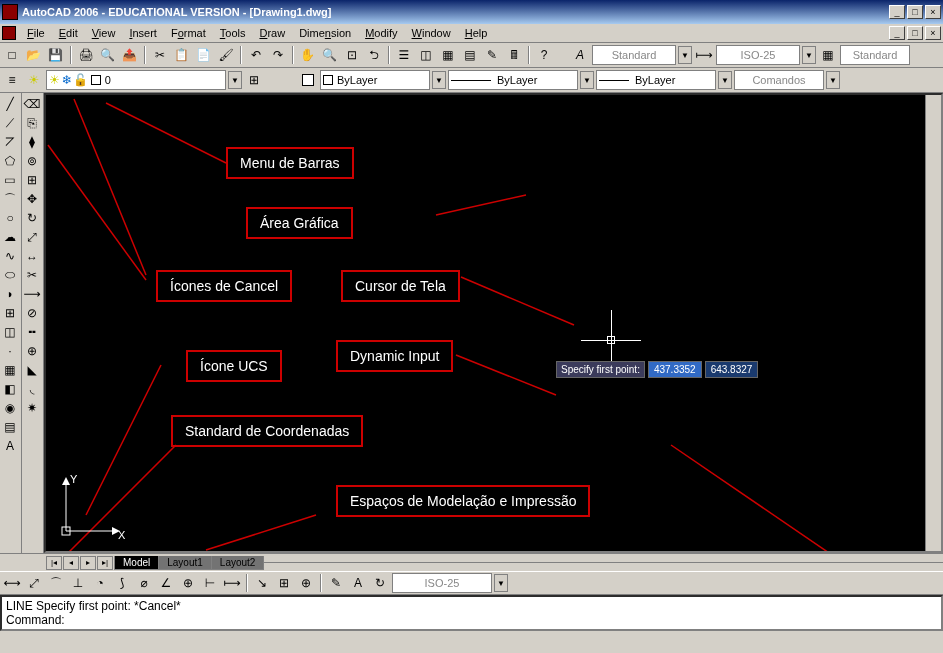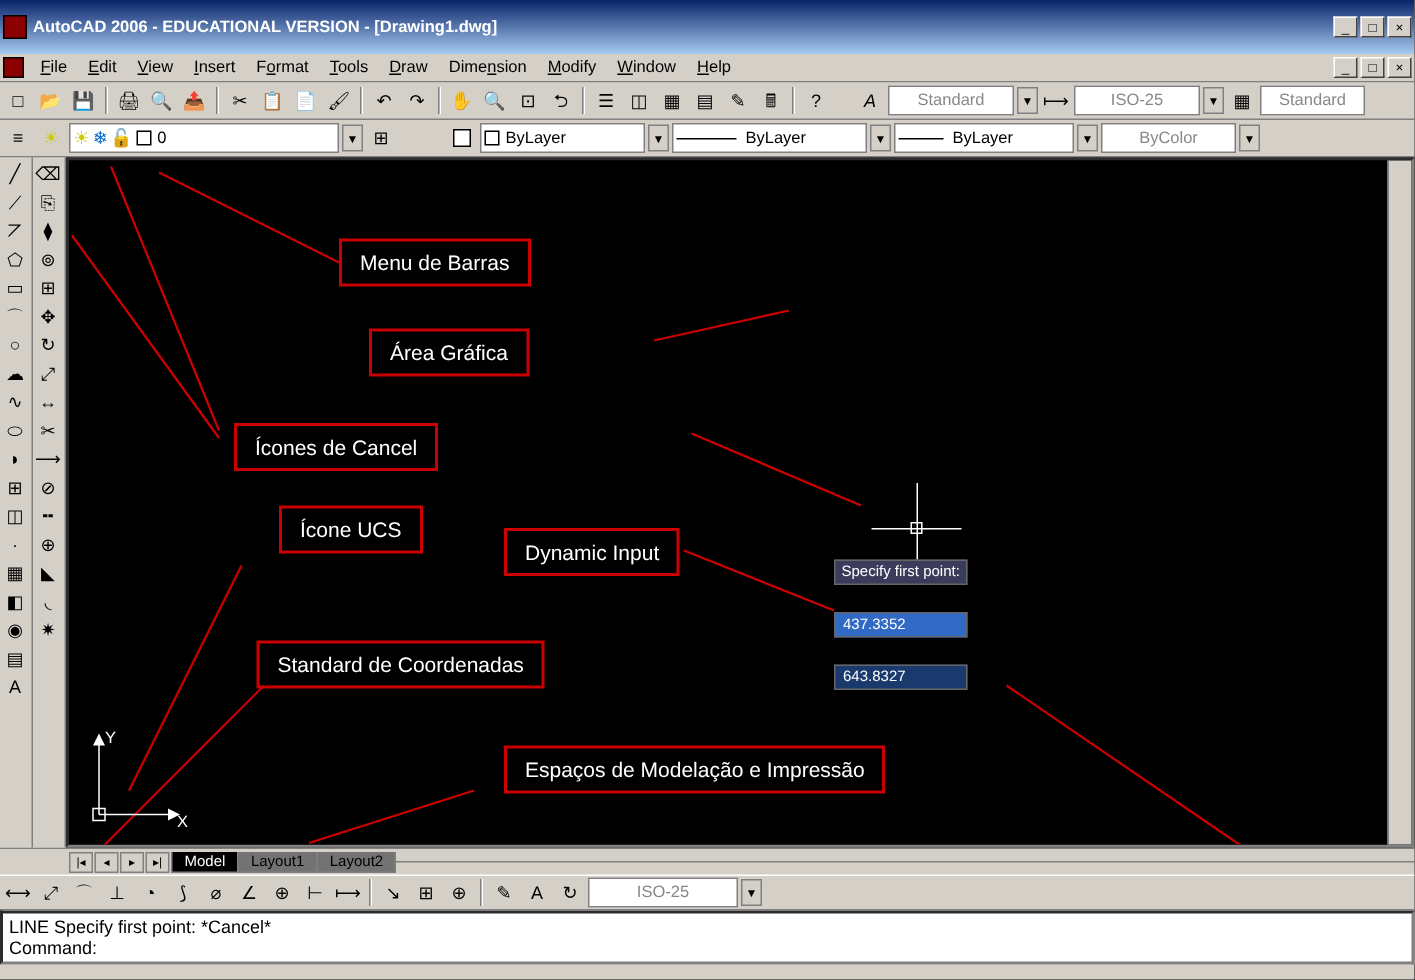--- a/index.html
+++ b/index.html
@@ -1,19 +1,19 @@
 <!DOCTYPE html>
 <html><head>
 <meta charset="utf-8">
 <style>
   * { box-sizing: border-box; margin: 0; padding: 0; font-family: Tahoma, Arial, sans-serif; }
   body { background: #d4d0c8; width: 943px; height: 653px; overflow: hidden; font-size: 11px; }
 
   
-  .titlebar { background: linear-gradient(#0a246a, #a6caf0); color: #fff; height: 36px; display: flex; align-items: center; padding: 0 2px; }
+  .titlebar { background: linear-gradient(#0a246a, #a6caf0); color: #fff; height: 24px; display: flex; align-items: center; padding: 0 2px; }
   .titlebar .app-icon { width: 16px; height: 16px; background: #8b0000; margin-right: 4px; border: 1px solid #000; }
   .titlebar .title { font-weight: bold; flex: 1; font-size: 11px; }
   .win-controls { display: flex; }
   .win-btn { width: 16px; height: 14px; background: #d4d0c8; border: 1px solid #fff; border-right-color:#404040; border-bottom-color:#404040; margin-left: 2px; font-size: 9px; text-align:center; line-height:12px; color:#000; cursor:default;}
   .mdi-controls { display:flex; margin-left:4px;}
 
   
   .menubar { background: #d4d0c8; height: 19px; display: flex; align-items: center; padding: 0 2px; border-bottom:1px solid #808080;}
   .menubar .app-icon-sm { width:14px; height:14px; background:#8b0000; margin-right:4px; border:1px solid #000;}
   .menu-item { padding: 2px 7px; font-size: 11px; cursor: default; }
@@ -38,21 +38,21 @@
   .ucs { position:absolute; left:10px; bottom:10px; color:#fff; font-size:11px; pointer-events:none;}
   .ucs svg { display:block;}
 
   
   .crosshair { position:absolute; top:245px; left:565px; pointer-events:none;}
   .crosshair .h { position:absolute; width:60px; height:1px; background:#fff; left:-30px; top:0;}
   .crosshair .v { position:absolute; width:1px; height:60px; background:#fff; left:0; top:-30px;}
   .crosshair .box { position:absolute; width:8px; height:8px; border:1px solid #fff; left:-4px; top:-4px;}
 
   
-  .dyn-input { position:absolute; top:266px; left:510px; display:flex; gap:18px; font-size:10px;flex-direction:column;}
+  .dyn-input { position:absolute; top:266px; left:510px; display:flex; gap:3px; font-size:10px;}
   .dyn-label { background:#3b3b5b; color:#fff; padding:2px 4px; border:1px solid #666;}
   .dyn-field { background:#1a3a6e; color:#fff; padding:2px 5px; border:1px solid #666;}
   .dyn-field.sel { background:#316ac5;}
 
   
   .anno { position:absolute; border:2px solid #c00; color:#fff; font-size:14px; padding:6px 12px; background:rgba(0,0,0,0); white-space:nowrap;}
   .arrow-line { position:absolute; pointer-events:none;}
 
   
   .layout-tabs { background:#d4d0c8; height:18px; display:flex; align-items:center; border-top:1px solid #808080; padding-left:2px;}
@@ -238,21 +238,21 @@
     <span style="width:40px;border-top:1px solid #000;display:inline-block;margin-right:6px"></span>
     <span>ByLayer</span>
   </div>
   <div class="tb-arrow">▼</div>
   <div class="tb-combo" style="width:120px">
     <span style="width:30px;border-top:1px solid #000;display:inline-block;margin-right:6px"></span>
     <span>ByLayer</span>
   </div>
   <div class="tb-arrow">▼</div>
   <div class="tb-combo gray" style="width:90px">
-      <span>ByColor</span>
+      <span>Comandos</span>
     </div>
   <div class="tb-arrow">▼</div>
 </div>
 
 <div class="main">
 
   <div class="vt">
     <div class="tb-btn">
         <span class="ico">╱</span>
       </div>
@@ -378,21 +378,22 @@
       <line x1="410" y1="260" x2="510" y2="300" stroke="#c00" stroke-width="1.5"></line>
       <line x1="115" y1="270" x2="40" y2="420" stroke="#c00" stroke-width="1.5"></line>
       <line x1="130" y1="350" x2="20" y2="460" stroke="#c00" stroke-width="1.5"></line>
       <line x1="270" y1="420" x2="160" y2="455" stroke="#c00" stroke-width="1.5"></line>
       <line x1="625" y1="350" x2="830" y2="490" stroke="#c00" stroke-width="1.5"></line>
     </svg>
 
     <div class="anno" style="top:52px; left:180px">Menu de Barras</div>
     <div class="anno" style="top:112px; left:200px">Área Gráfica</div>
     <div class="anno" style="top:175px; left:110px">Ícones de Cancel</div>
-    <div class="anno" style="top:230px; left:140px">Ícone UCS</div>
+    <div class="anno" style="top:175px; left:295px">Cursor de Tela</div>
+    <div class="anno" style="top:255px; left:140px">Ícone UCS</div>
     <div class="anno" style="top:245px; left:290px">Dynamic Input</div>
     <div class="anno" style="top:320px; left:125px">Standard de Coordenadas</div>
     <div class="anno" style="top:390px; left:290px">Espaços de Modelação e Impressão</div>
 
     <div class="crosshair">
       <div class="h"></div>
         <div class="v"></div>
         <div class="box"></div>
     </div>
 

